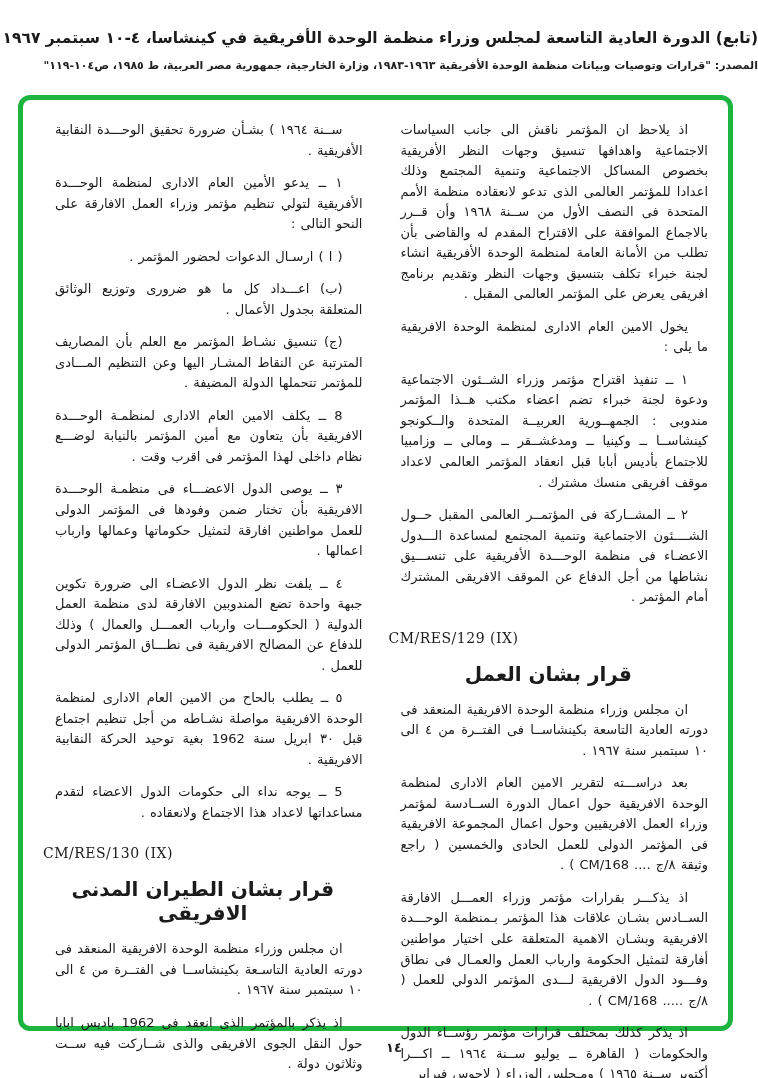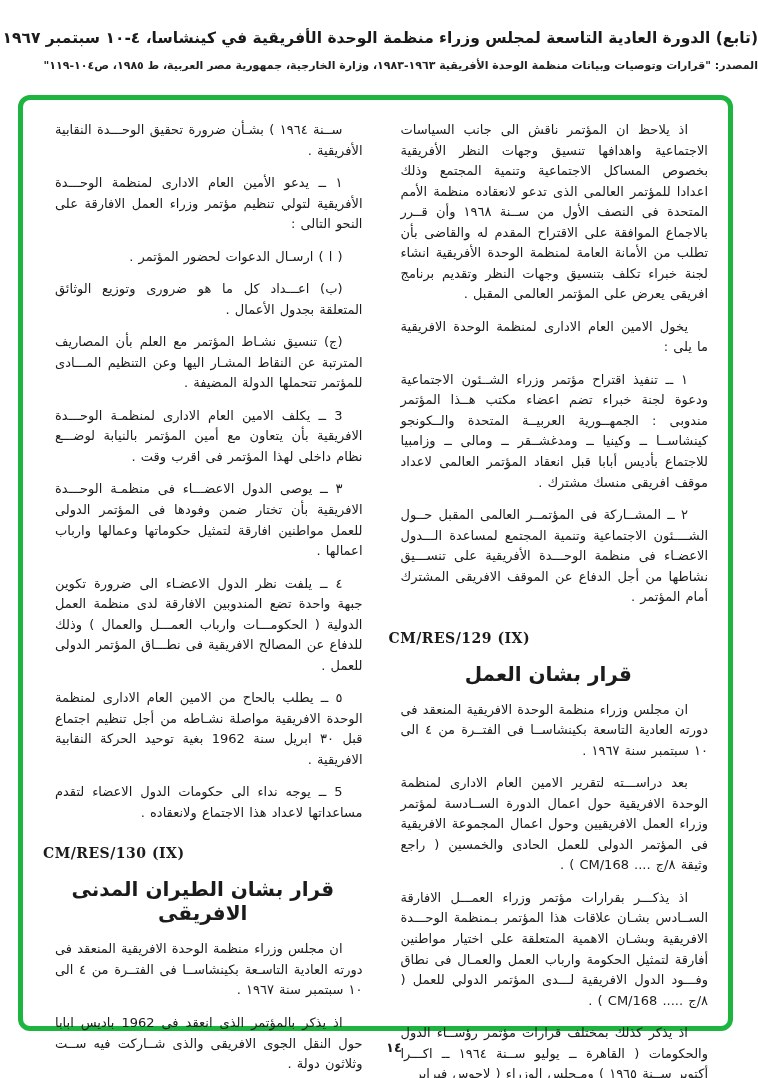--- a/index.html
+++ b/index.html
@@ -63,21 +63,21 @@
     font-size:20px;
     font-weight:bold;
     text-align:center;
     margin:16px 0 14px 0;
   }
   .block.ref{
     direction:ltr;
     text-align:left;
     font-family:"DejaVu Serif",serif;
     font-size:14px;
-    font-weight:700;
+    font-weight:400;
     letter-spacing:0.5px;
     margin:22px 0 10px 0;
   }
   .page-number{
     position:absolute;
     left:0;right:6px;
     top:1040px;
     text-align:center;
     font-size:13px;
     font-weight:bold;
@@ -106,21 +106,21 @@
         <div class="block p">بعد دراســـته لتقرير الامين العام الادارى لمنظمة الوحدة الافريقية حول اعمال الدورة الســادسة لمؤتمر وزراء العمل الافريقيين وحول اعمال المجموعة الافريقية فى المؤتمر الدولى للعمل الحادى والخمسين ( راجع وثيقة ٨/ج .... CM/168 ) .</div>
         <div class="block p">اذ يذكـــر بقرارات مؤتمر وزراء العمـــل الافارقة الســادس بشـان علاقات هذا المؤتمر بـمنظمة الوحـــدة الافريقية وبشـان الاهمية المتعلقة على اختيار مواطنين أفارقة لتمثيل الحكومة وارباب العمل والعمـال فى نطاق وفـــود الدول الافريقية لـــدى المؤتمر الدولي للعمل ( ٨/ج ..... CM/168 ) .</div>
         <div class="block p">اذ يذكر كذلك بمختلف قرارات مؤتمر رؤســاء الدول والحكومات ( القاهرة ــ يوليو ســنة ١٩٦٤ ــ اكـــرا أكتوبر ســنة ١٩٦٥ ) ومـجلس الوزراء ( لاجوس فبراير</div>
       </div>
     <div class="column">
         <div class="block p">ســنة ١٩٦٤ ) بشـأن ضرورة تحقيق الوحـــدة النقابية الأفريقية .</div>
         <div class="block p">١ ــ يدعو الأمين العام الادارى لمنظمة الوحـــدة الأفريقية لتولي تنظيم مؤتمر وزراء العمل الافارقة على النحو التالى :</div>
         <div class="block p">( ا ) ارسـال الدعوات لحضور المؤتمر .</div>
         <div class="block p">(ب) اعـــداد كل ما هو ضرورى وتوزيع الوثائق المتعلقة بجدول الأعمال .</div>
         <div class="block p">(ج) تنسيق نشـاط المؤتمر مع العلم بأن المصاريف المترتبة عن النقاط المشـار اليها وعن التنظيم المـــادى للمؤتمر تتحملها الدولة المضيفة .</div>
-        <div class="block p">3 ــ يكلف الامين العام الادارى لمنظمـة الوحـــدة الافريقية بأن يتعاون مع أمين المؤتمر بالنيابة لوضـــع نظام داخلى لهذا المؤتمر فى اقرب وقت .</div>
+        <div class="block p">8 ــ يكلف الامين العام الادارى لمنظمـة الوحـــدة الافريقية بأن يتعاون مع أمين المؤتمر بالنيابة لوضـــع نظام داخلى لهذا المؤتمر فى اقرب وقت .</div>
         <div class="block p">٣ ــ يوصى الدول الاعضـــاء فى منظمـة الوحـــدة الافريقية بأن تختار ضمن وفودها فى المؤتمر الدولى للعمل مواطنين افارقة لتمثيل حكوماتها وعمالها وارباب اعمالها .</div>
         <div class="block p">٤ ــ يلفت نظر الدول الاعضـاء الى ضرورة تكوين جبهة واحدة تضع المندوبين الافارقة لدى منظمة العمل الدولية ( الحكومـــات وارباب العمـــل والعمال ) وذلك للدفاع عن المصالح الافريقية فى نطـــاق المؤتمر الدولى للعمل .</div>
         <div class="block p">٥ ــ يطلب بالحاح من الامين العام الادارى لمنظمة الوحدة الافريقية مواصلة نشـاطه من أجل تنظيم اجتماع قبل ٣٠ ابريل سنة 1962 بغية توحيد الحركة النقابية الافريقية .</div>
         <div class="block p">5 ــ يوجه نداء الى حكومات الدول الاعضاء لتقدم مساعداتها لاعداد هذا الاجتماع ولانعقاده .</div>
         <div class="block ref">CM/RES/130 (IX)</div>
         <div class="block heading">قرار بشان الطيران المدنى الافريقى</div>
         <div class="block p">ان مجلس وزراء منظمة الوحدة الافريقية المنعقد فى دورته العادية التاسـعة بكينشاســا فى الفتــرة من ٤ الى ١٠ سبتمبر سنة ١٩٦٧ .</div>
         <div class="block p">اذ يذكر بالمؤتمر الذى انعقد فى 1962 باديس ابابا حول النقل الجوى الافريقى والذى شــاركت فيه ســت وثلاثون دولة .</div>
       </div>
   </div>

